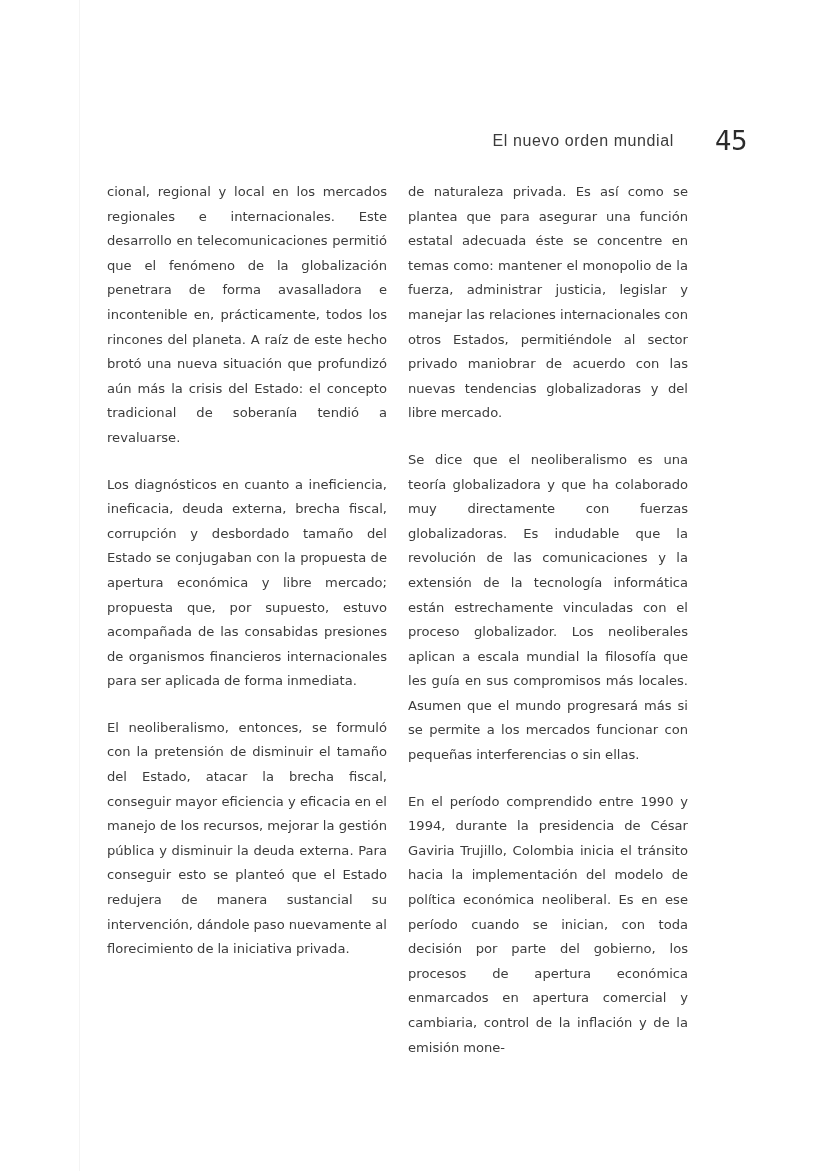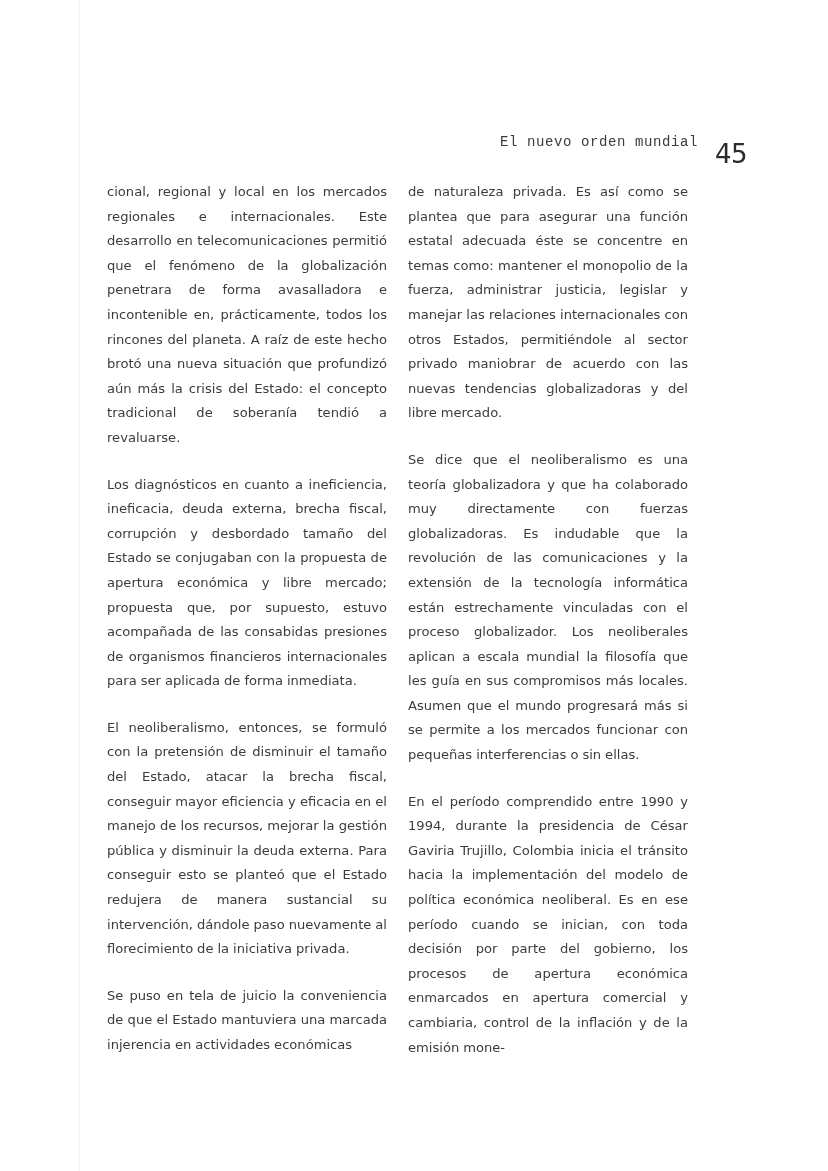--- a/index.html
+++ b/index.html
@@ -39,36 +39,37 @@
     left: 107px;
     top: 124px;
     width: 640px;
     display: flex;
     align-items: baseline;
     justify-content: flex-end;
     gap: 17px;
   }
 
   .running-head-title {
-    font-family: Liberation Mono, monospace;
-    font-size: 14px;
+    font-family: Liberation Sans, sans-serif;
+    font-size: 16px;
     letter-spacing: 0.6px;
     color: #3b3b3b;
     white-space: nowrap;
   }
 
   .page-number {
     font-family: "DejaVu Sans", sans-serif;
     font-size: 26px;
     font-weight: 400;
     color: #2b2b2b;
     letter-spacing: -0.5px;
     line-height: 1;
     position: relative;
-    top: 17px;
+    top: 4px;
+    margin-left: 24px;
   }
 
   .columns {
     position: absolute;
     left: 107px;
     top: 180px;
     width: 600px;
     display: flex;
     gap: 21px;
   }
@@ -104,21 +105,20 @@
     <span class="running-head-title">El nuevo orden mundial</span>
     <span class="page-number">45</span>
   </div>
 
   <div class="columns">
 
     <div class="column">
       <p>cional, regional y local en los mercados regionales e internacionales. Este desarrollo en telecomunicaciones permitió que el fenómeno de la globalización penetrara de forma avasalladora e incontenible en, prácticamente, todos los rincones del planeta. A raíz de este hecho brotó una nueva situación que profundizó aún más la crisis del Estado: el concepto tradicional de soberanía tendió a revaluarse.</p>
       <p>Los diagnósticos en cuanto a ineficiencia, ineficacia, deuda externa, brecha fiscal, corrupción y desbordado tamaño del Estado se conjugaban con la propuesta de apertura económica y libre mercado; propuesta que, por supuesto, estuvo acompañada de las consabidas presiones de organismos financieros internacionales para ser aplicada de forma inmediata.</p>
       <p>El neoliberalismo, entonces, se formuló con la pretensión de disminuir el tamaño del Estado, atacar la brecha fiscal, conseguir mayor eficiencia y eficacia en el manejo de los recursos, mejorar la gestión pública y disminuir la deuda externa. Para conseguir esto se planteó que el Estado redujera de manera sustancial su intervención, dándole paso nuevamente al florecimiento de la iniciativa privada.</p>
-      <p>Se puso en tela de juicio la conveniencia de que el Estado mantuviera una marcada injerencia en actividades económicas</p>
     </div>
 
     <div class="column">
       <p>de naturaleza privada. Es así como se plantea que para asegurar una función estatal adecuada éste se concentre en temas como: mantener el monopolio de la fuerza, administrar justicia, legislar y manejar las relaciones internacionales con otros Estados, permitiéndole al sector privado maniobrar de acuerdo con las nuevas tendencias globalizadoras y del libre mercado.</p>
       <p>Se dice que el neoliberalismo es una teoría globalizadora y que ha colaborado muy directamente con fuerzas globalizadoras. Es indudable que la revolución de las comunicaciones y la extensión de la tecnología informática están estrechamente vinculadas con el proceso globalizador. Los neoliberales aplican a escala mundial la filosofía que les guía en sus compromisos más locales. Asumen que el mundo progresará más si se permite a los mercados funcionar con pequeñas interferencias o sin ellas.</p>
       <p>En el período comprendido entre 1990 y 1994, durante la presidencia de César Gaviria Trujillo, Colombia inicia el tránsito hacia la implementación del modelo de política económica neoliberal. Es en ese período cuando se inician, con toda decisión por parte del gobierno, los procesos de apertura económica enmarcados en apertura comercial y cambiaria, control de la inflación y de la emisión mone-</p>
     </div>
 
   </div>
 

